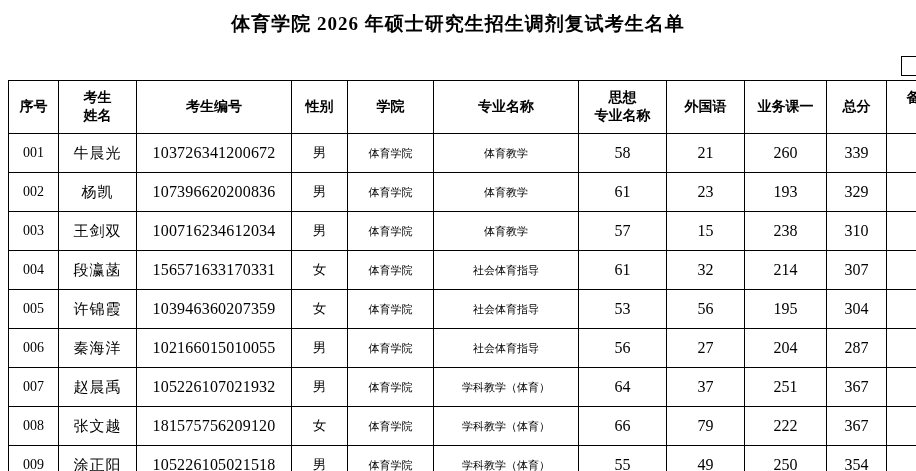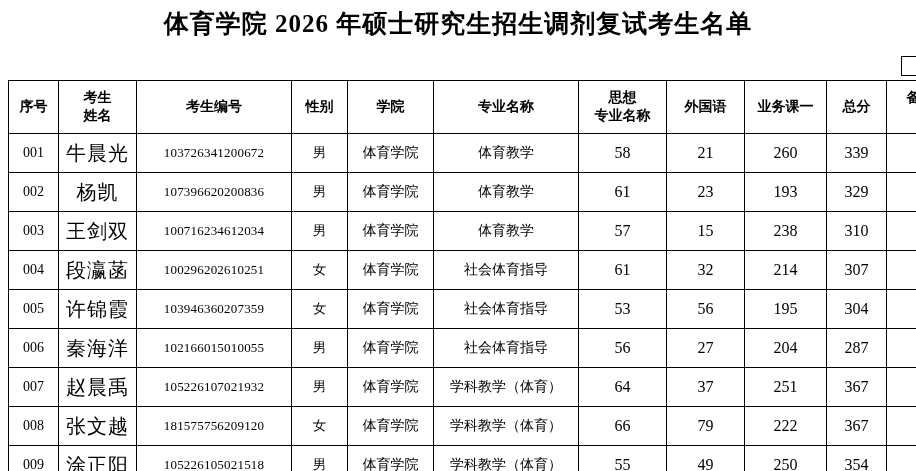--- a/index.html
+++ b/index.html
@@ -12,21 +12,21 @@
     height: 471px;
     font-family: "Liberation Serif", serif;
     color: #000000;
     overflow: hidden;
     position: relative;
   }
   #page-title {
     text-align: center;
     font-family: "Liberation Serif", serif;
     font-weight: bold;
-    font-size: 25px;
+    font-size: 19px;
     letter-spacing: 1px;
     margin: 16px;
     padding: 4px 0 0 0;
     line-height: 36px;
   }
   .title-wrap {
     height: 44px;
     display: flex;
     align-items: center;
     justify-content: center;
@@ -65,33 +65,33 @@
     font-family: "Liberation Serif", serif;
   }
   table.roster thead th {
     font-weight: bold;
     height: 52px;
     font-size: 14px;
     line-height: 18px;
   }
   td.name-cell {
     font-weight: bold;
-    font-size: 20px;
+    font-size: 15px;
     letter-spacing: 1px;
   }
   td.seq-cell {
     font-size: 14px;
     font-weight: bold;
   }
   td.code-cell {
-    font-size: 13px;
+    font-size: 16px;
     letter-spacing: 0.2px;
   }
   td.major-cell, td.college-cell, td.remark-cell {
-    font-size: 14px;
+    font-size: 11px;
   }
   td.score-cell {
     font-size: 16px;
   }
   col.c-seq    { width: 50px; }
   col.c-name   { width: 78px; }
   col.c-code   { width: 155px; }
   col.c-sex    { width: 56px; }
   col.c-college{ width: 86px; }
   col.c-major  { width: 145px; }
@@ -187,21 +187,21 @@
           <td class="major-cell">体育教学</td>
           <td class="score-cell">57</td>
           <td class="score-cell">15</td>
           <td class="score-cell">238</td>
           <td class="score-cell">310</td>
           <td class="remark-cell">士兵计划</td>
         </tr>
         <tr>
           <td class="seq-cell">004</td>
           <td class="name-cell">段瀛菡</td>
-          <td class="code-cell">100296202610251</td>
+          <td class="code-cell">156571633170331</td>
           <td class="sex-cell">女</td>
           <td class="college-cell">体育学院</td>
           <td class="major-cell">社会体育指导</td>
           <td class="score-cell">61</td>
           <td class="score-cell">32</td>
           <td class="score-cell">214</td>
           <td class="score-cell">307</td>
           <td class="remark-cell">士兵计划</td>
         </tr>
         <tr>

